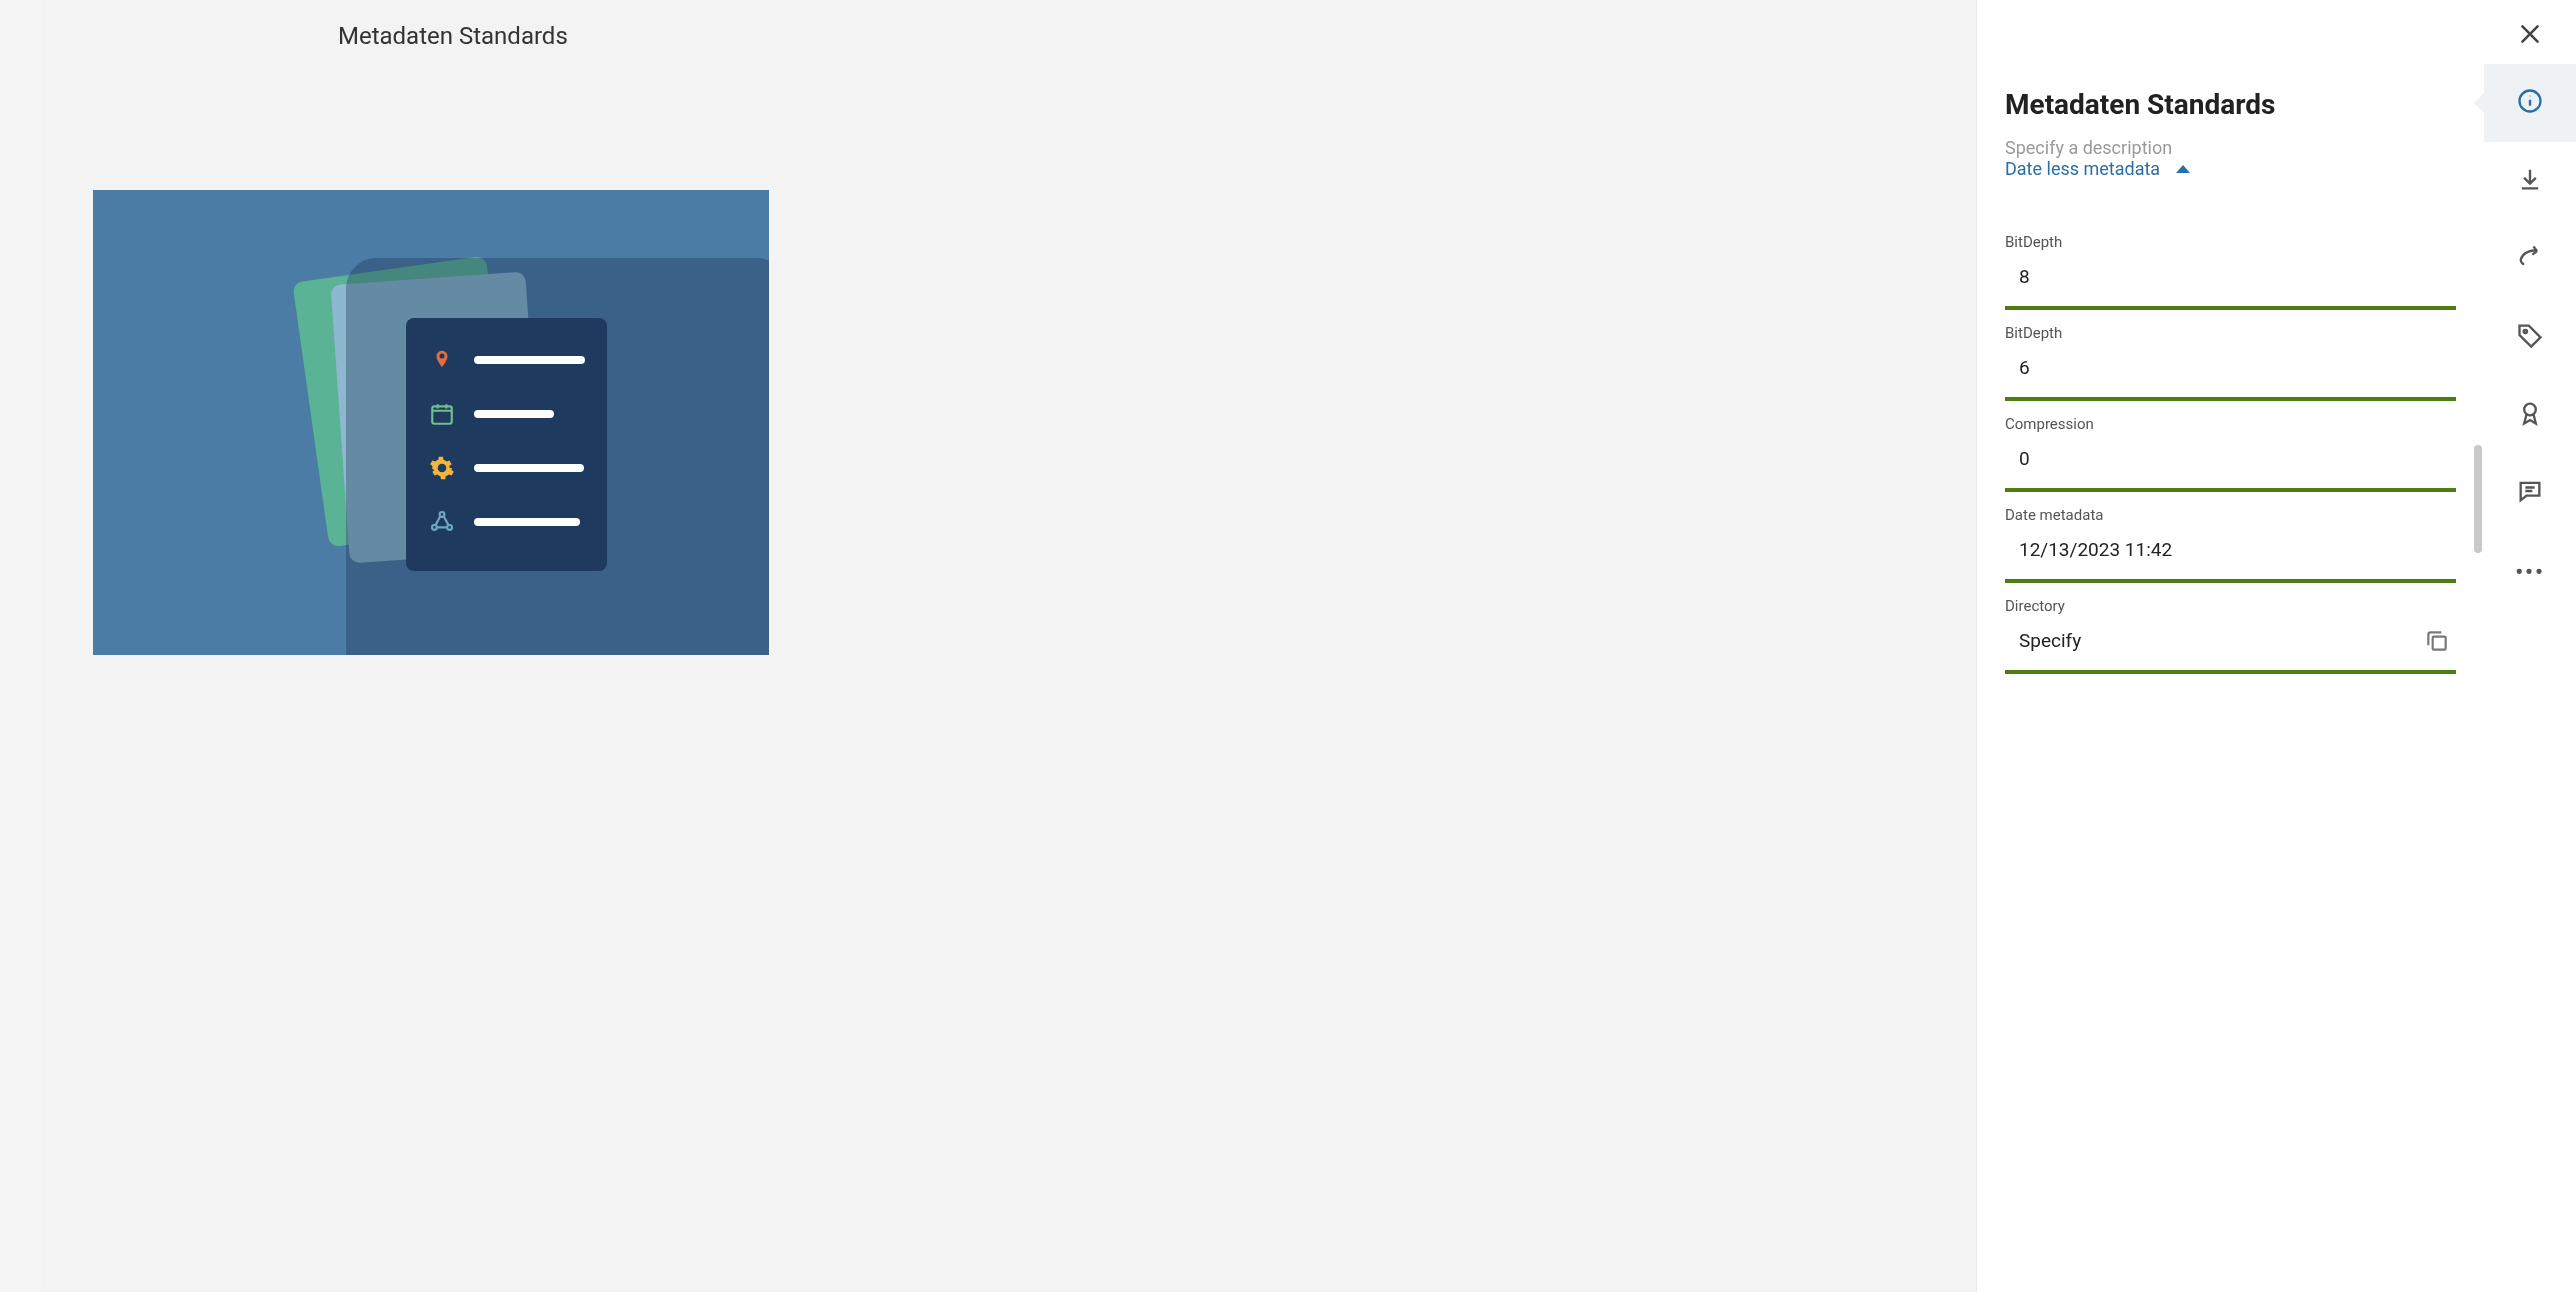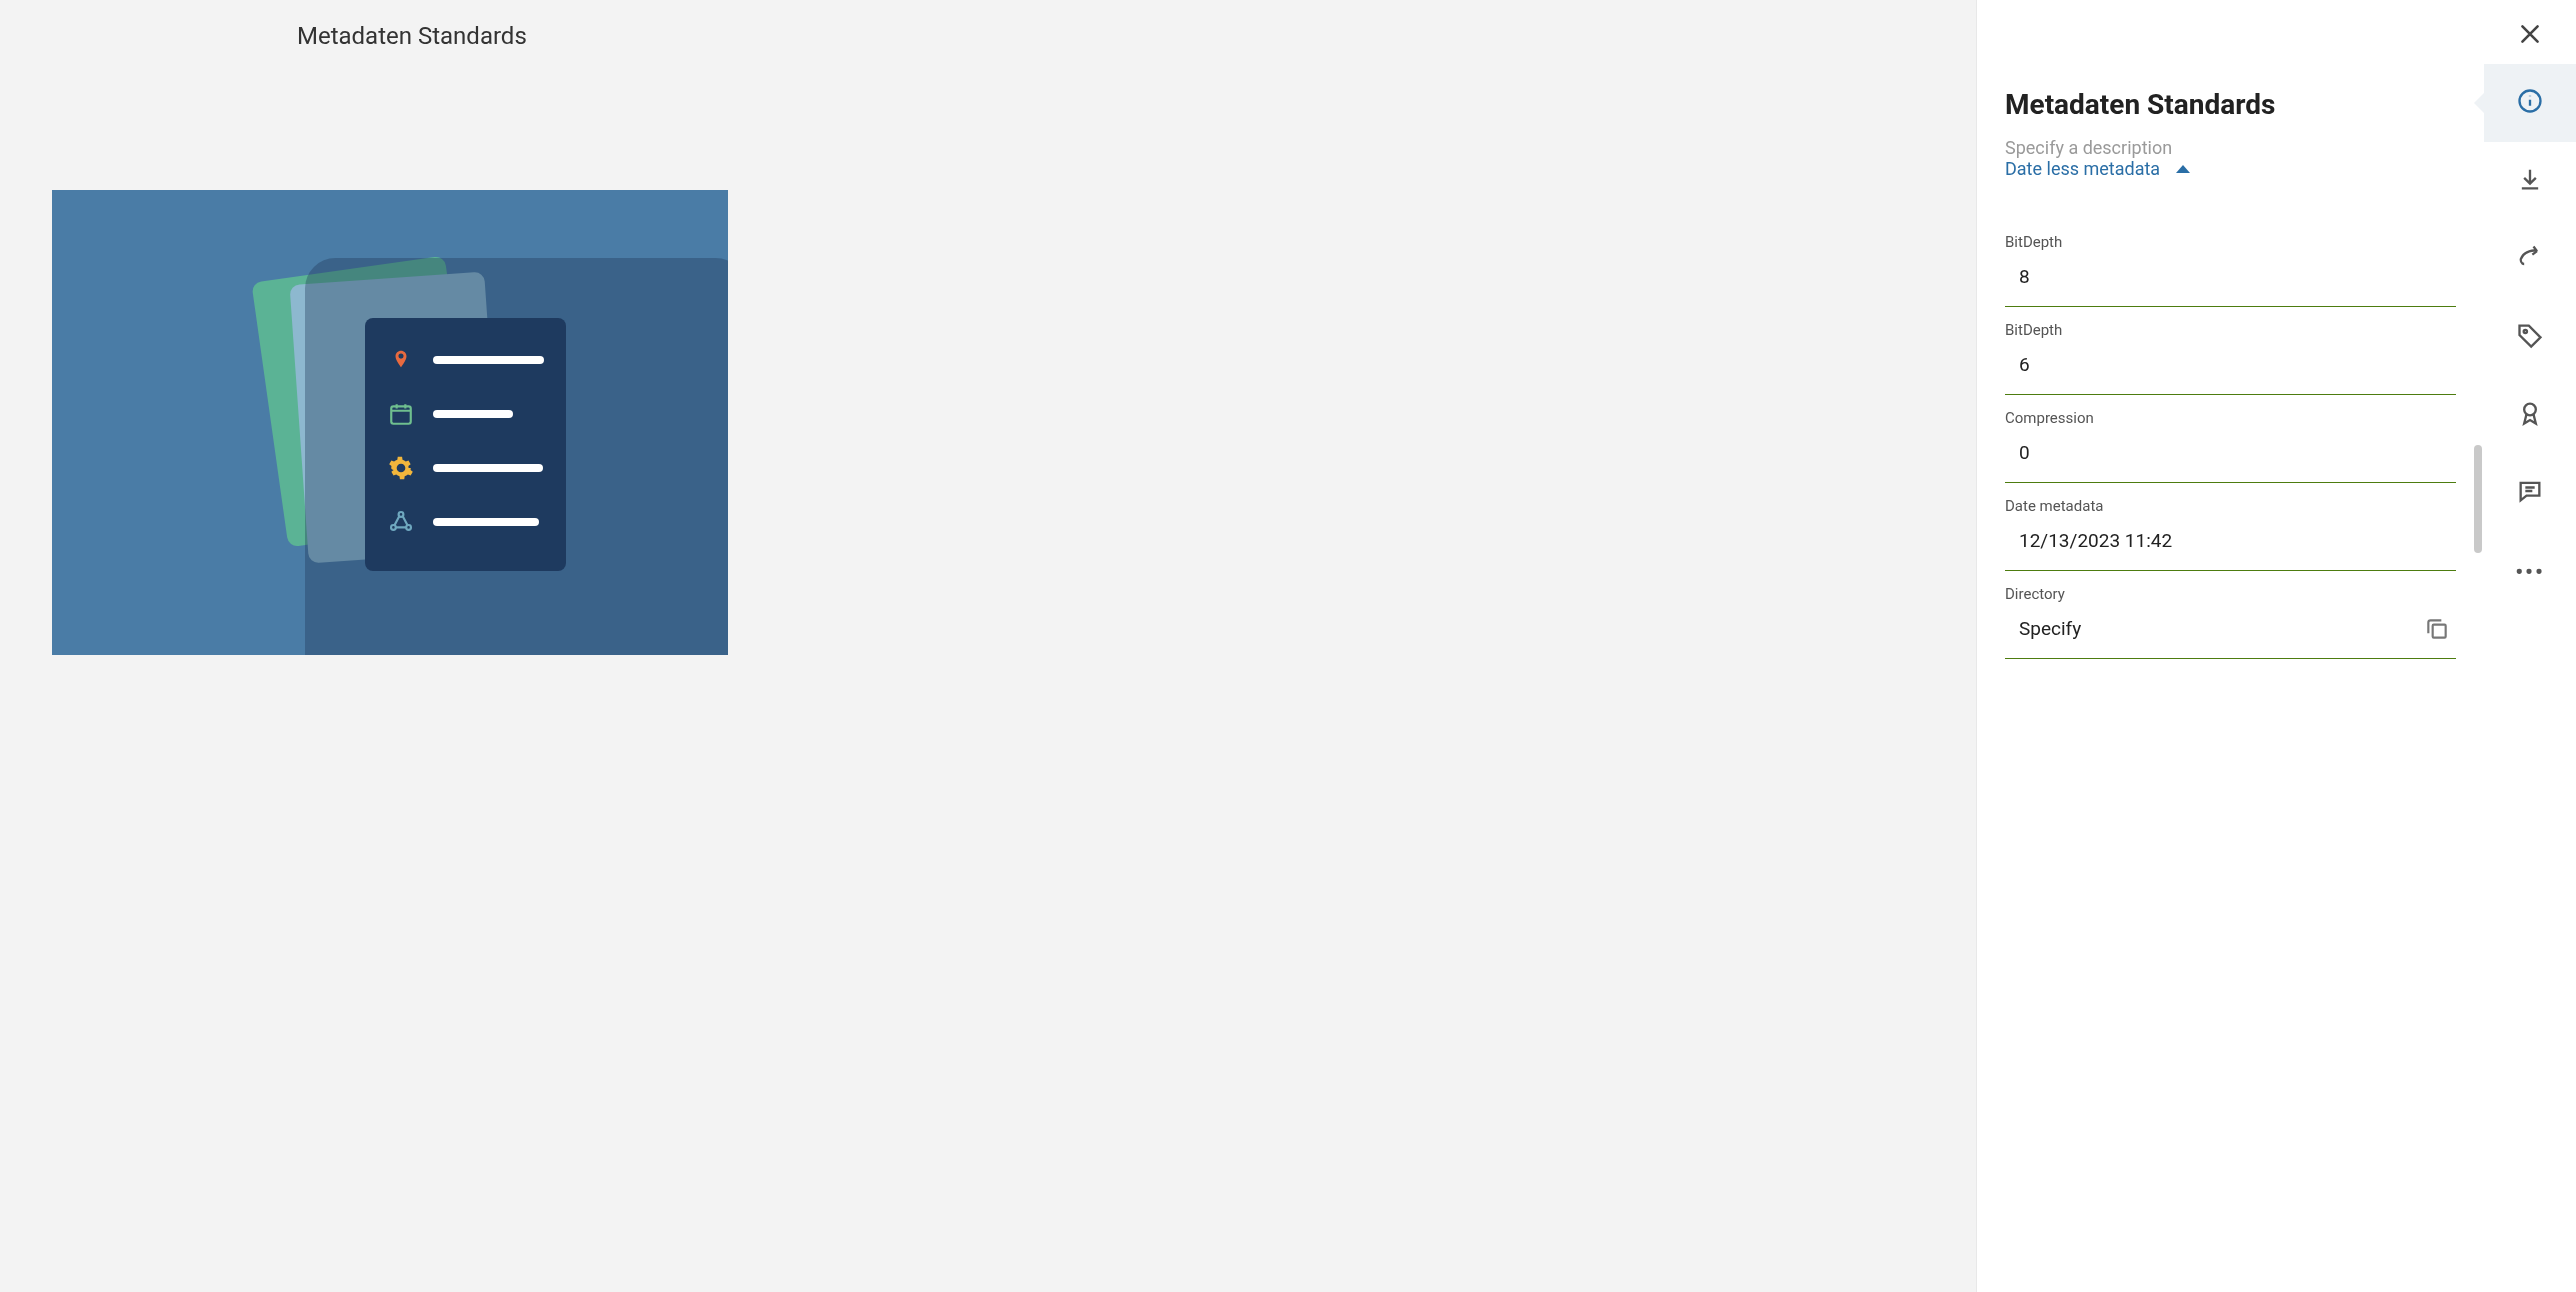--- a/index.html
+++ b/index.html
@@ -1,17 +1,17 @@
 <!DOCTYPE html>
 <html><head>
 <meta charset="utf-8">
 <style>
   * { box-sizing: border-box; margin: 0; padding: 0; }
   html, body { width: 100%; height: 100%; font-family: -apple-system, BlinkMacSystemFont, "Segoe UI", Roboto, Arial, sans-serif; background: #f5f5f5; color: #333; }
-  .app { display: flex; width: 100%; height: 100vh; }
+  .app { display: flex; width: 100%; height: 100vh; padding-left: 41px; }
 
   
   .preview-col { flex: 1 1 auto; background: #f3f3f3; padding: 0; display: flex; flex-direction: column; }
   .preview-title { font-size: 24px; font-weight: 400; color: #333; padding: 22px 0 0 297px; }
   .preview-image-wrap { padding: 140px 0 0 52px; }
   .preview-image { width: 676px; height: 465px; background: #4a7ca6; position: relative; overflow: hidden; }
   
   .card-back2 { position:absolute; width:195px; height:267px; background:#5bb395; border-radius:10px; left:217px; top:78px; transform:rotate(-8deg); }
   .card-back1 { position:absolute; width:195px; height:279px; background:#8db8cf; border-radius:10px; left:247px; top:88px; transform:rotate(-4deg); }
   .card-front { position:absolute; width:201px; height:253px; background:#1e3a5f; border-radius:8px; left:313px; top:128px; box-shadow: 60px 60px 0 120px rgba(28,52,82,0.35); }
@@ -23,21 +23,21 @@
   .ic-gear svg { width:26px; height:26px; }
   .ic-share svg { width:26px; height:26px; }
 
   
   .detail-col { width: 508px; flex: 0 0 508px; background:#fff; border-left:1px solid #e8e8e8; display:flex; flex-direction:column; overflow:hidden; position:relative; }
   .detail-inner { padding: 88px 28px 20px 28px; overflow-y:auto; height:100%; }
   .detail-title { font-size: 28px; font-weight:700; color:#222; margin-bottom:16px; }
   .detail-desc { color:#9a9a9a; font-size:18px; }
   .toggle-row { display:flex; align-items:center; gap:16px; color:#2a6ea6; font-size:18px; cursor:pointer; margin-bottom:40px; }
   .toggle-row .tri { width:0; height:0; border-left:7px solid transparent; border-right:7px solid transparent; border-bottom:8px solid #2a6ea6; }
-  .meta-item { border-bottom:1px solid #4d7c0f; padding:14px 0 18px 0; position:relative; }
+  .meta-item { border-bottom:4px solid #4d7c0f; padding:14px 0 18px 0; position:relative; }
   .meta-label { font-size:15px; color:#555; margin-bottom:14px; }
   .meta-value { font-size:19px; color:#222; padding-left:14px; display:flex; align-items:center; gap:12px; }
   .swatch { width:18px; height:18px; border-radius:50%; display:inline-block; }
   .copy-btn { position:absolute; right:6px; bottom:16px; width:26px; height:26px; color:#777; cursor:pointer; }
 
   
   .scroll-ind { position:absolute; right:2px; top:445px; width:8px; height:108px; background:#c9c9c9; border-radius:4px; }
 
   
   .rail-col { width:92px; flex:0 0 92px; background:#fff; display:flex; flex-direction:column; align-items:center; padding-top:14px; }

